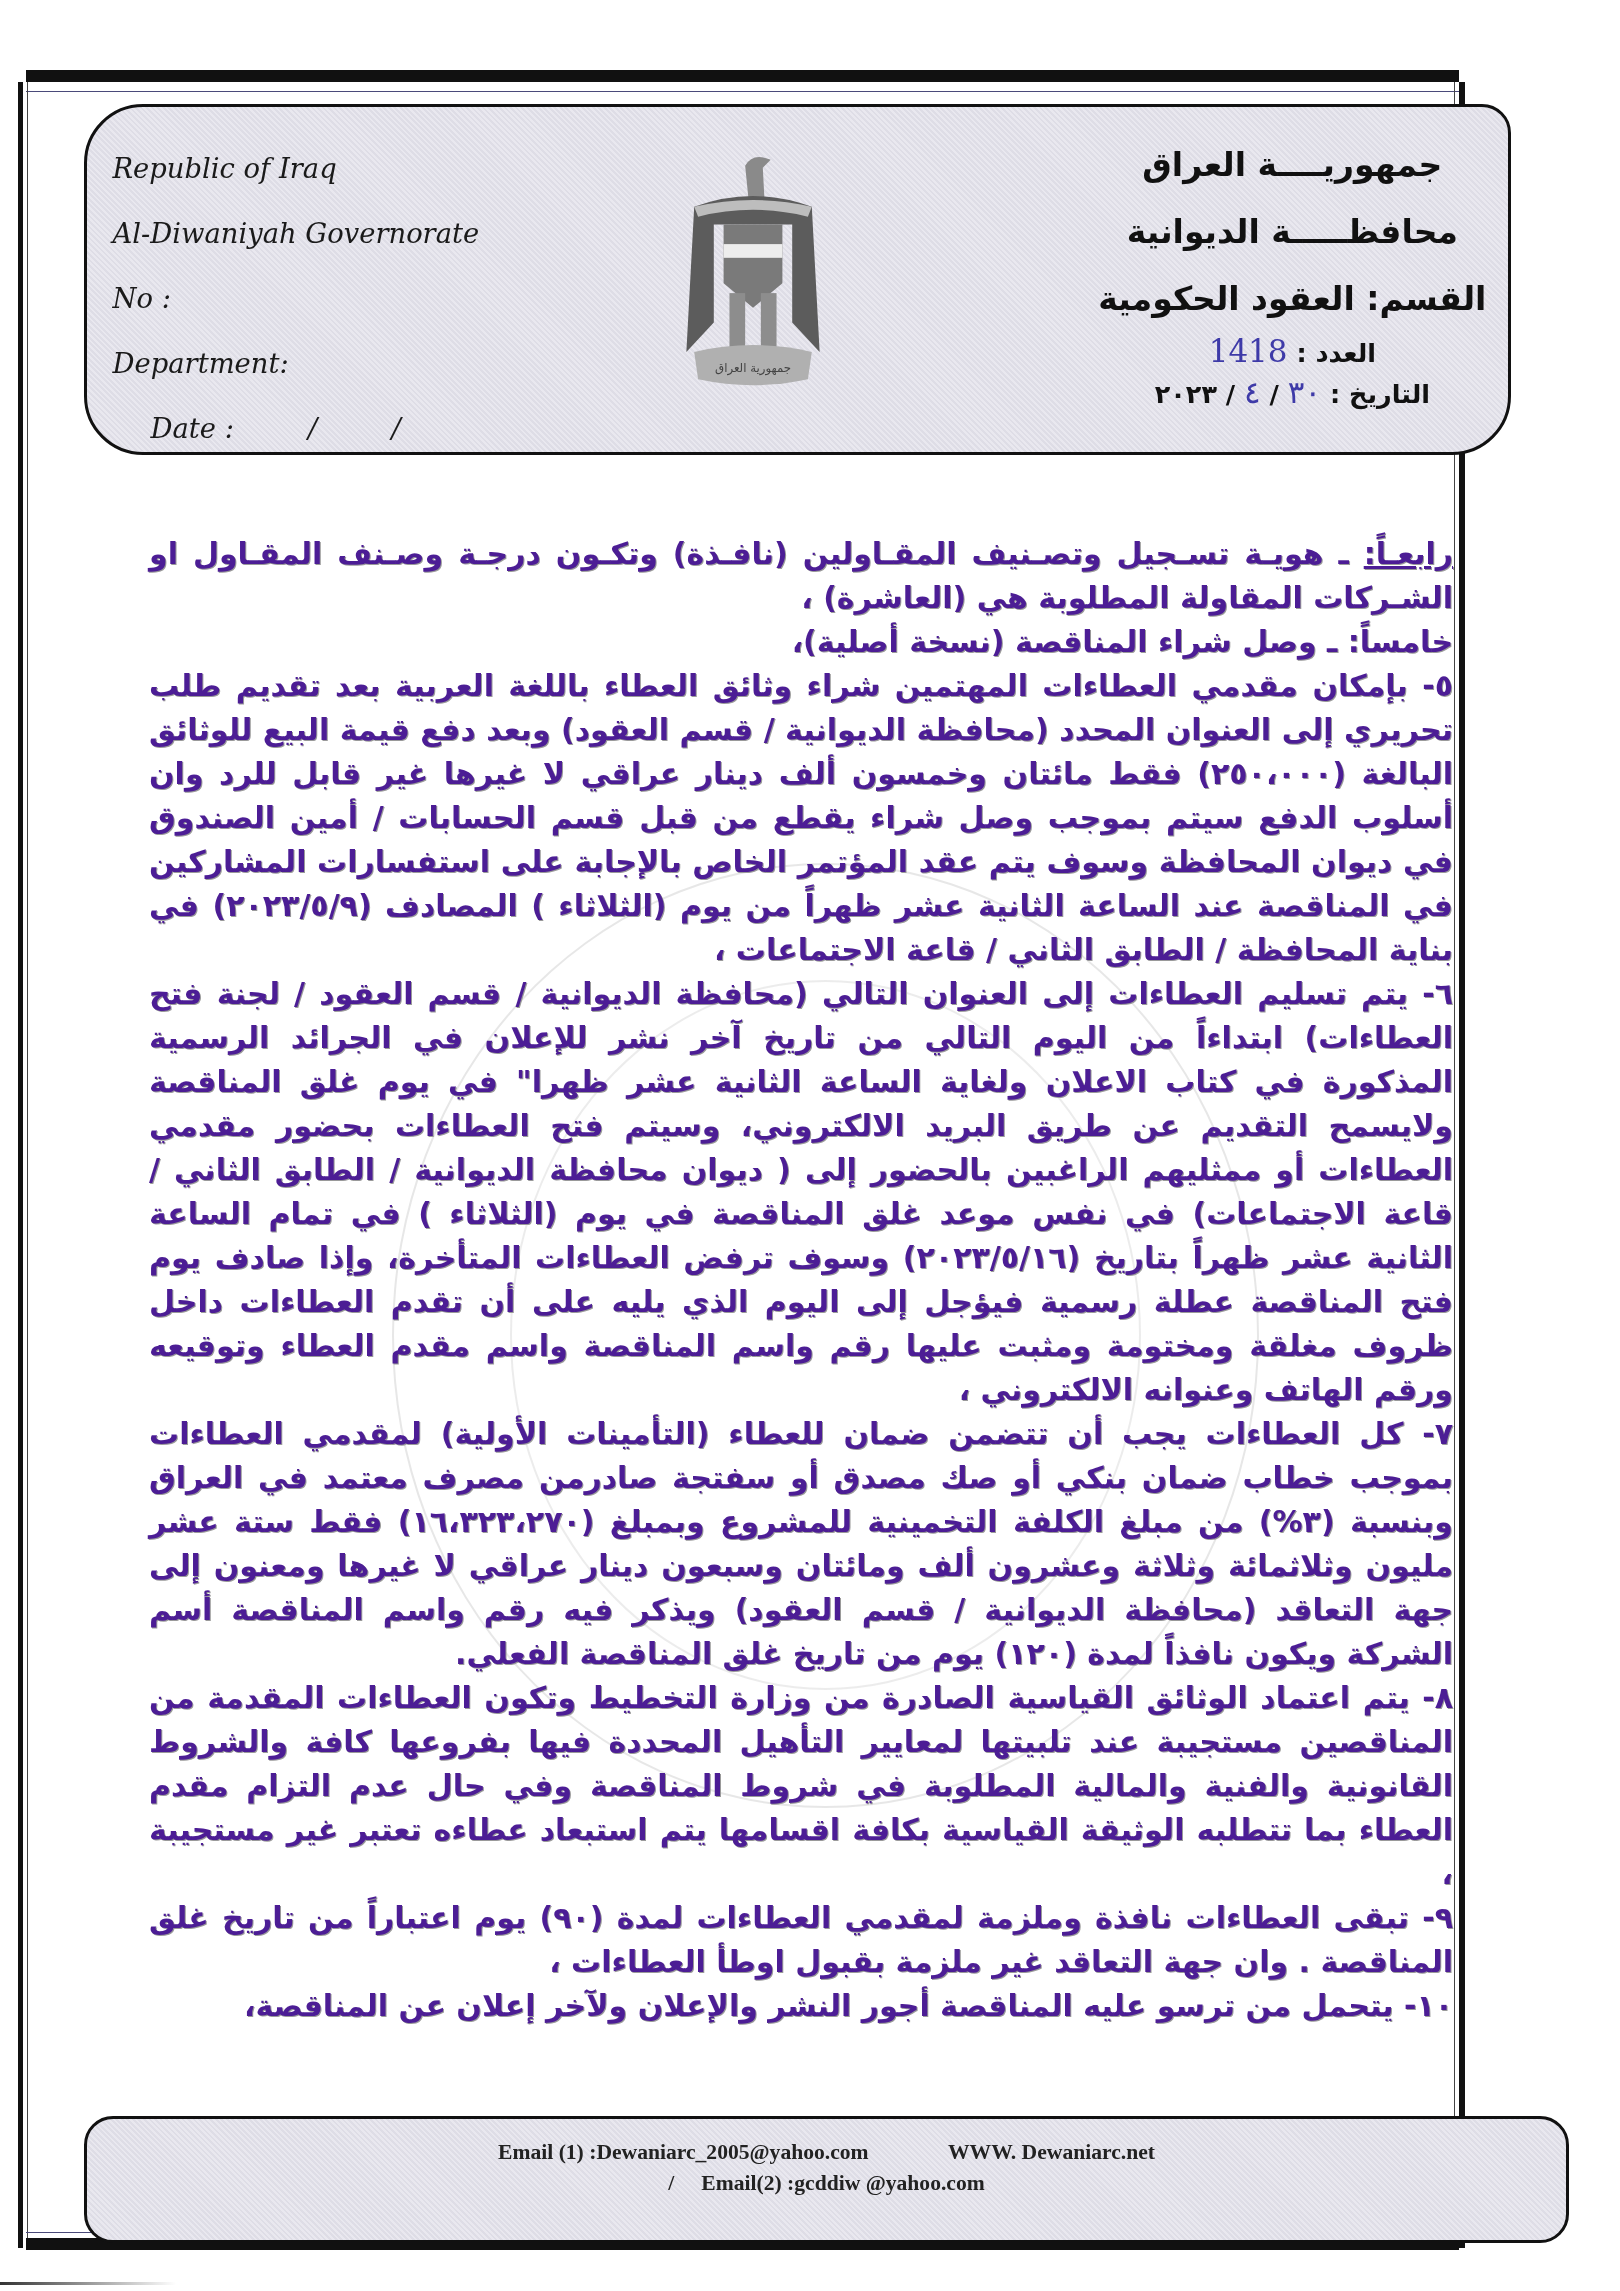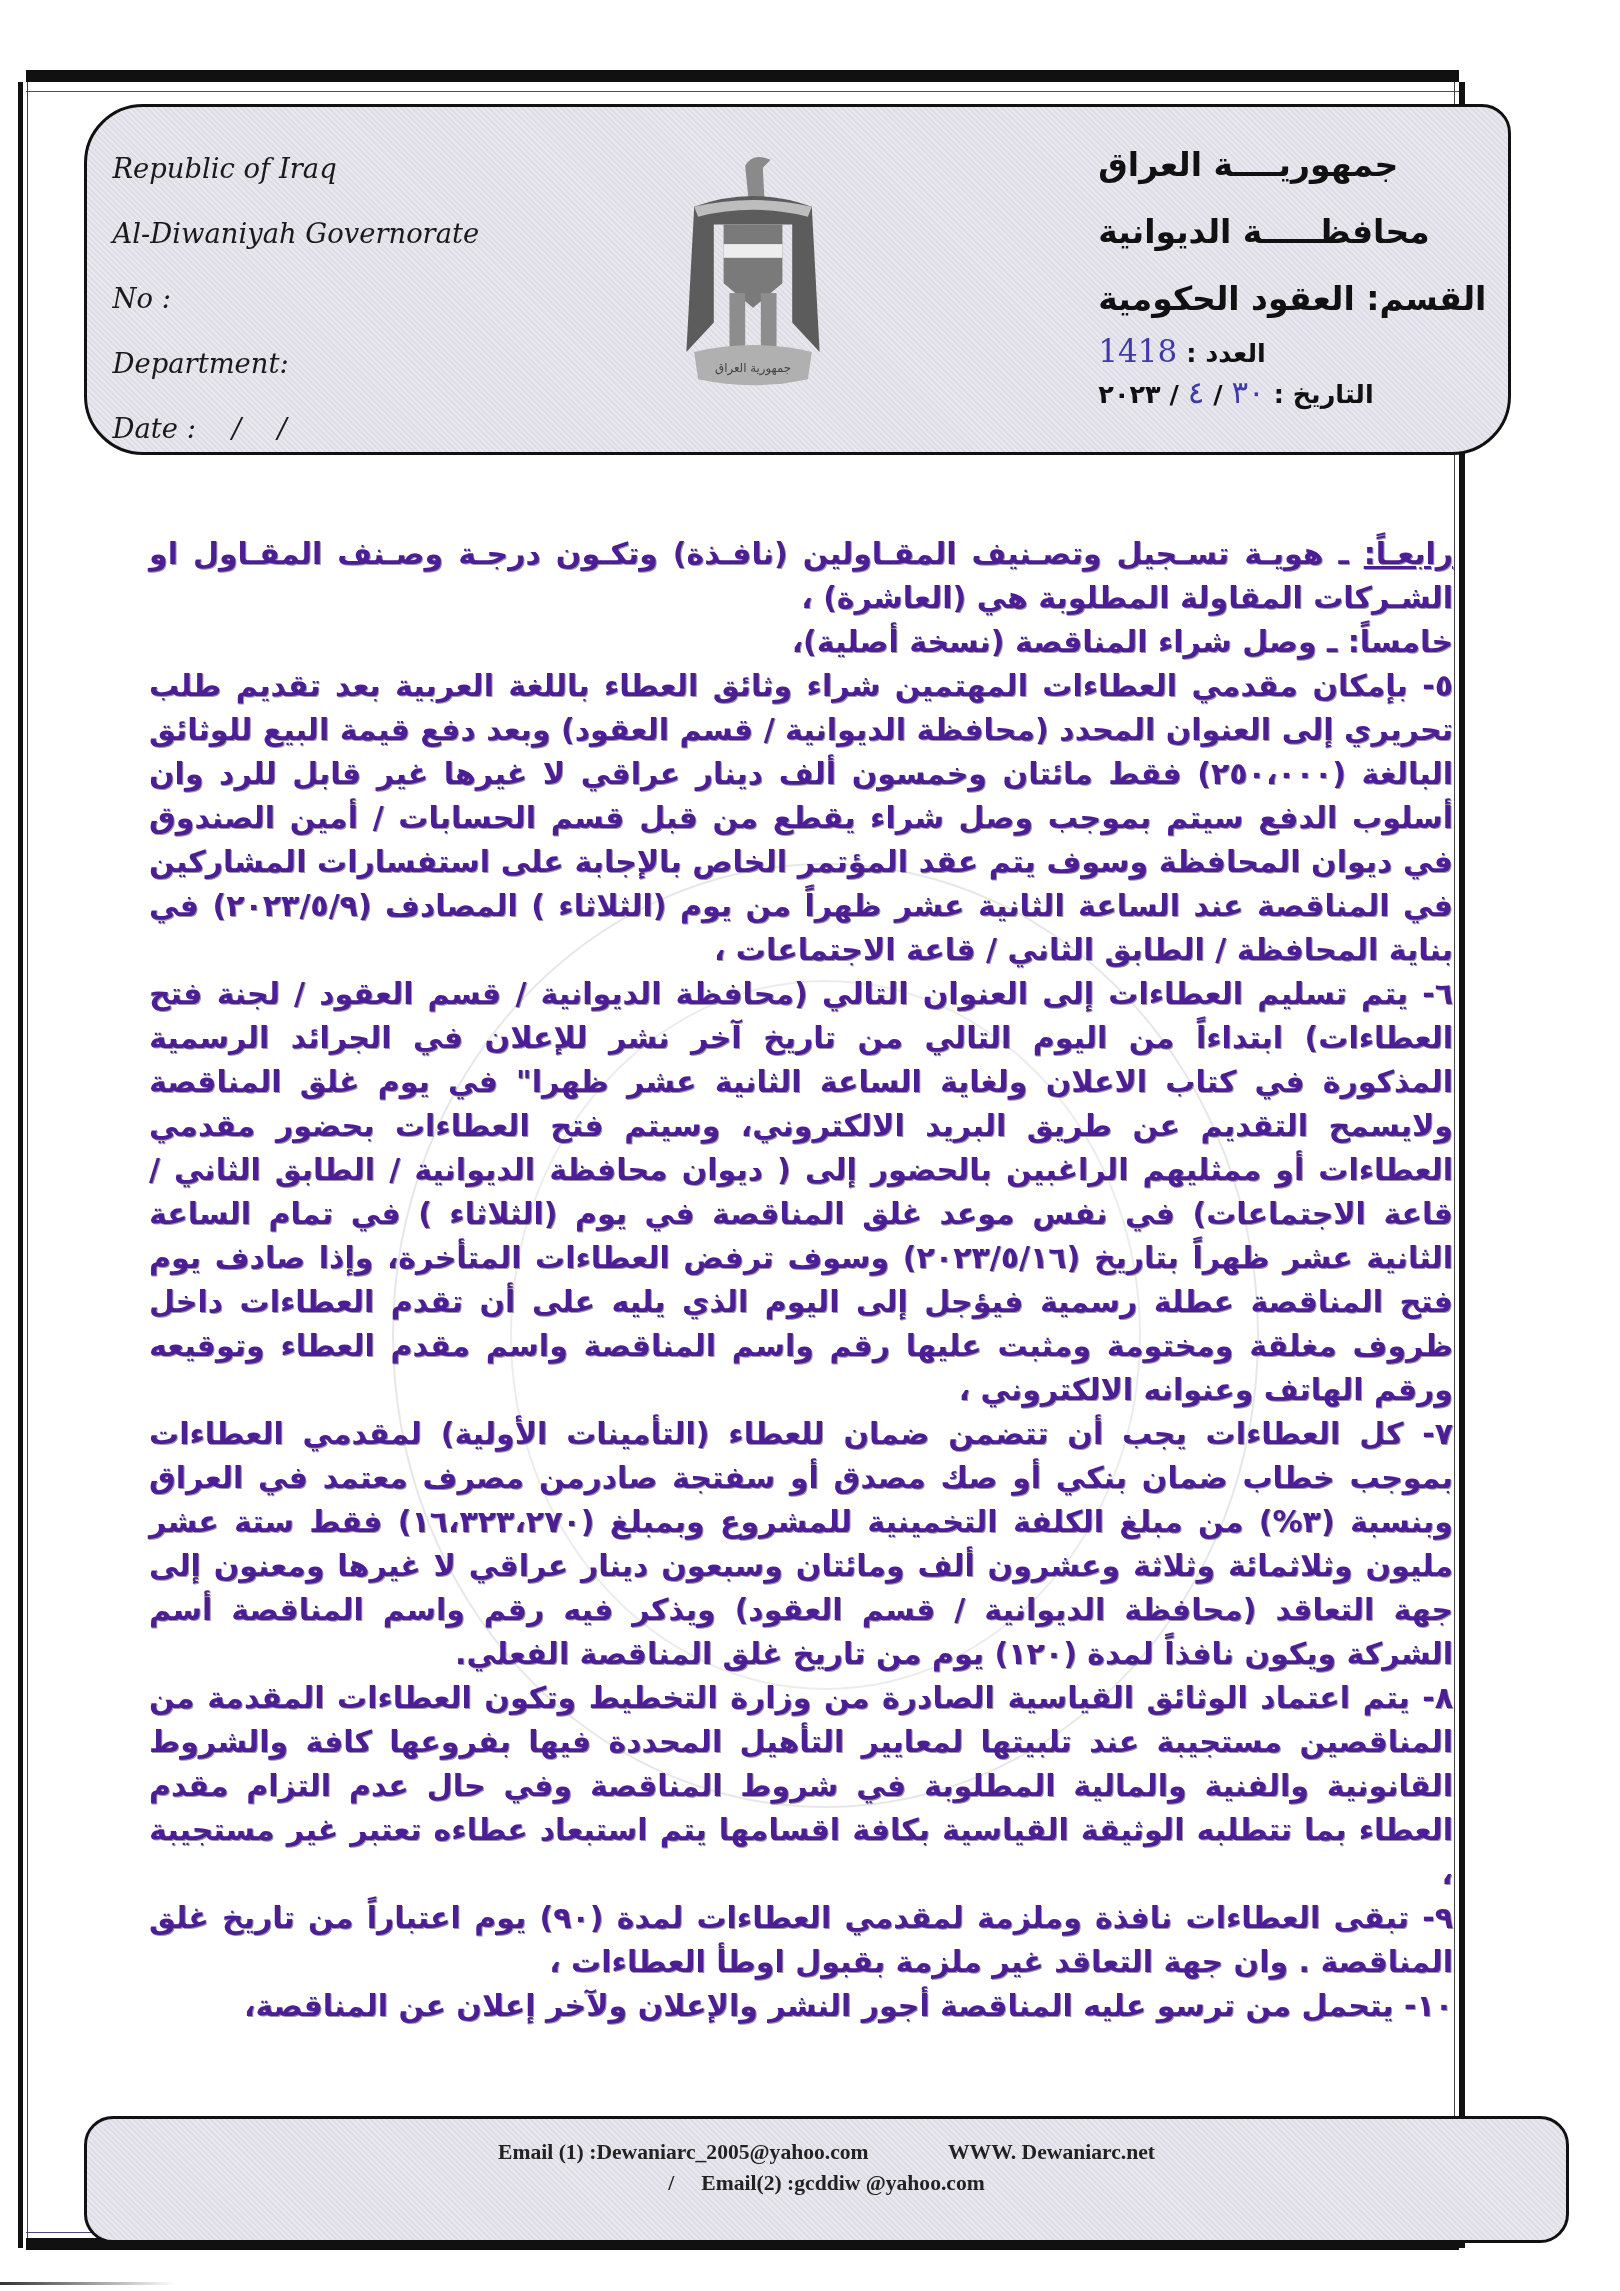--- a/index.html
+++ b/index.html
@@ -57,31 +57,31 @@
   }
   .header-left {
     position: absolute;
     left: 25.5px; top: 29px;
     font-family: "DejaVu Serif", serif;
     font-style: italic;
     color: #1a1a1a;
     font-size: 27.4px;
     line-height: 65px;
   }
-  .header-left .date-row span { margin-right: 27.4px; }
+  .header-left .date-row span { margin-right: 27.4px; margin-left: 38px; }
   .emblem {
     position: absolute;
     left: 568px; top: 39px;
     width: 196px; height: 255px;
   }
   .header-right {
     position: absolute;
     right: 21.6px; top: 23.5px;
     direction: rtl;
-    text-align: left;
+    text-align: center;
     color: #111;
     font-family: "DejaVu Sans", sans-serif;
     font-weight: bold;
   }
   .header-right .ar-line {
     font-size: 33px;
     line-height: 67px;
     letter-spacing: 1px;
   }
   .header-right .meta-line {

